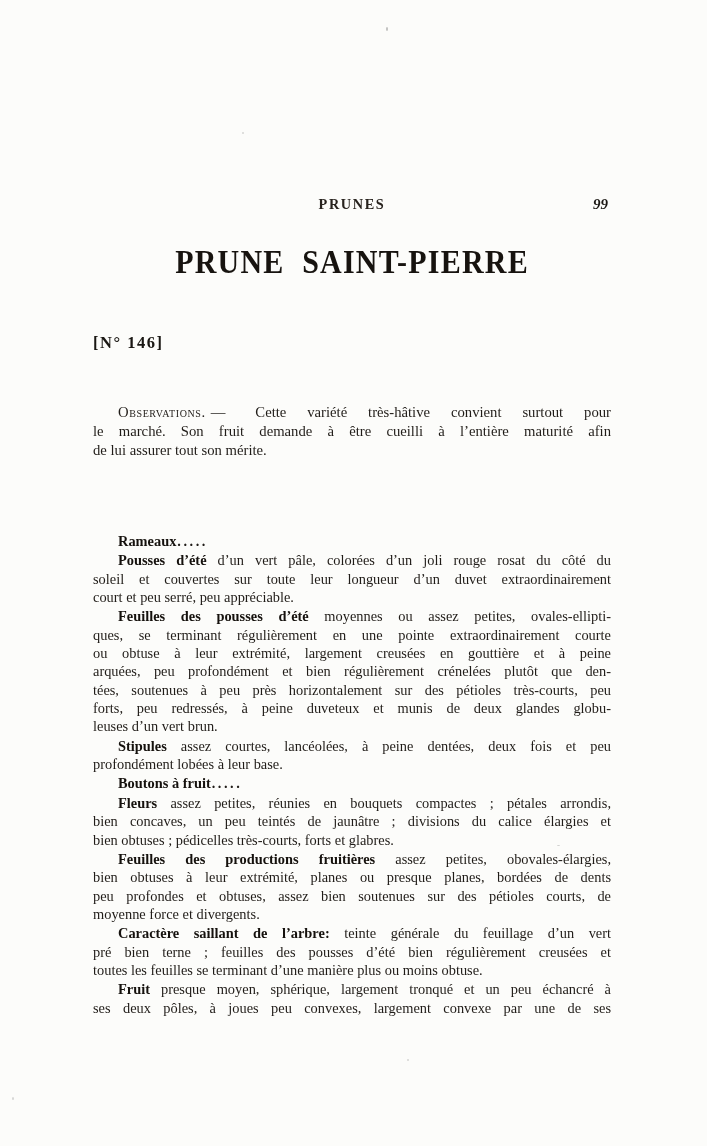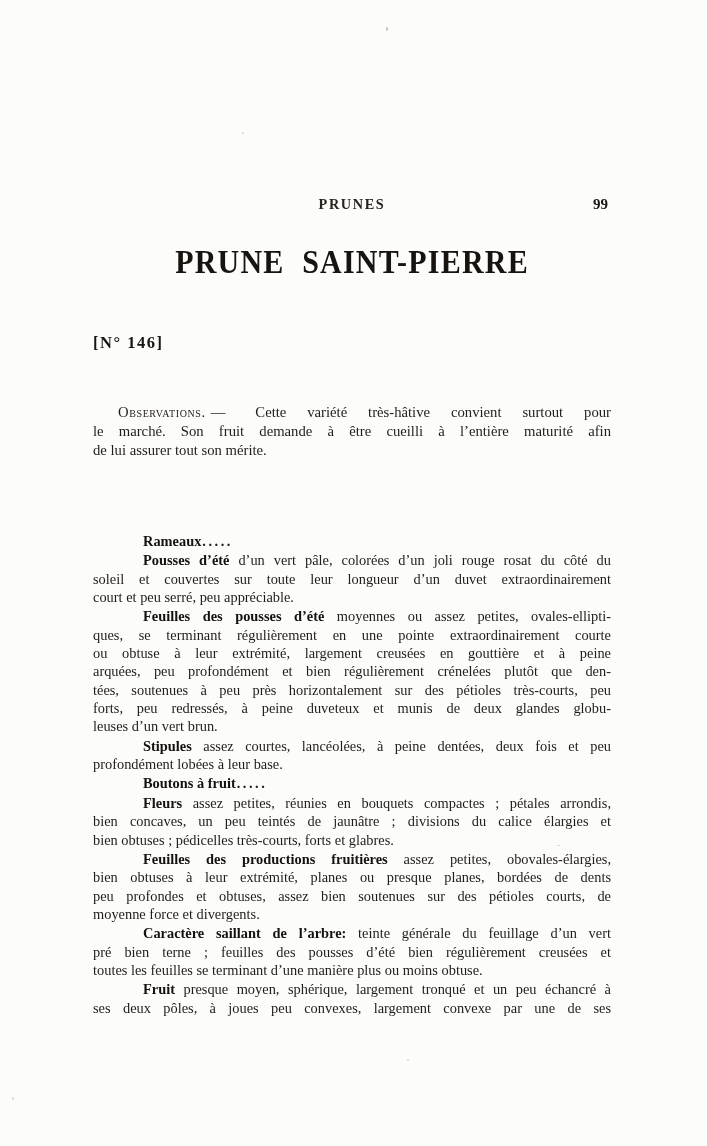--- a/index.html
+++ b/index.html
@@ -15,21 +15,21 @@
   .col { position:absolute; left:93px; width:518px; }
 
   
   .header-row { top:152px; height:20px;margin-top:44px; }
   .running-header {
     text-align:center; font-size:14.3px; font-weight:bold;
     letter-spacing:1.6px; color:#28231e;
   }
   .page-number {
     position:absolute; right:3px; top:0;
-    font-size:15px; font-weight:bold; color:#1a1713;
+    font-size:15px; font-weight:bold; color:#1a1713;font-style:italic;
   }
 
   
   .title {
     top:243px; text-align:center;
     font-size:30px; font-weight:bold;
     letter-spacing:1.2px; word-spacing:9px;
     transform:scaleY(1.12); transform-origin:top center;
     color:#17130f; white-space:nowrap;
   }
@@ -51,21 +51,21 @@
     color:#241f1a;
   }
 
   
   .entries { top:532px; font-size:14.4px; line-height:18.35px; }
   .entry { margin:0 0 1px 0; }
 
   .line { text-align:justify; text-align-last:justify; }
   .line.last { text-align-last:left; }
   .line.first { text-indent:25px; }
-  .lead { font-weight:bold; color:#15110d;margin-left:25px; }
+  .lead { font-weight:bold; color:#15110d; }
   .dots { font-weight:bold; letter-spacing:2.5px; margin-left:1px; }
 
   
   .speck { position:absolute; border-radius:50%; opacity:.55; background:#8d8d8d; }
 </style>
 </head>
 <body>
 
 <div class="sheet">
 

